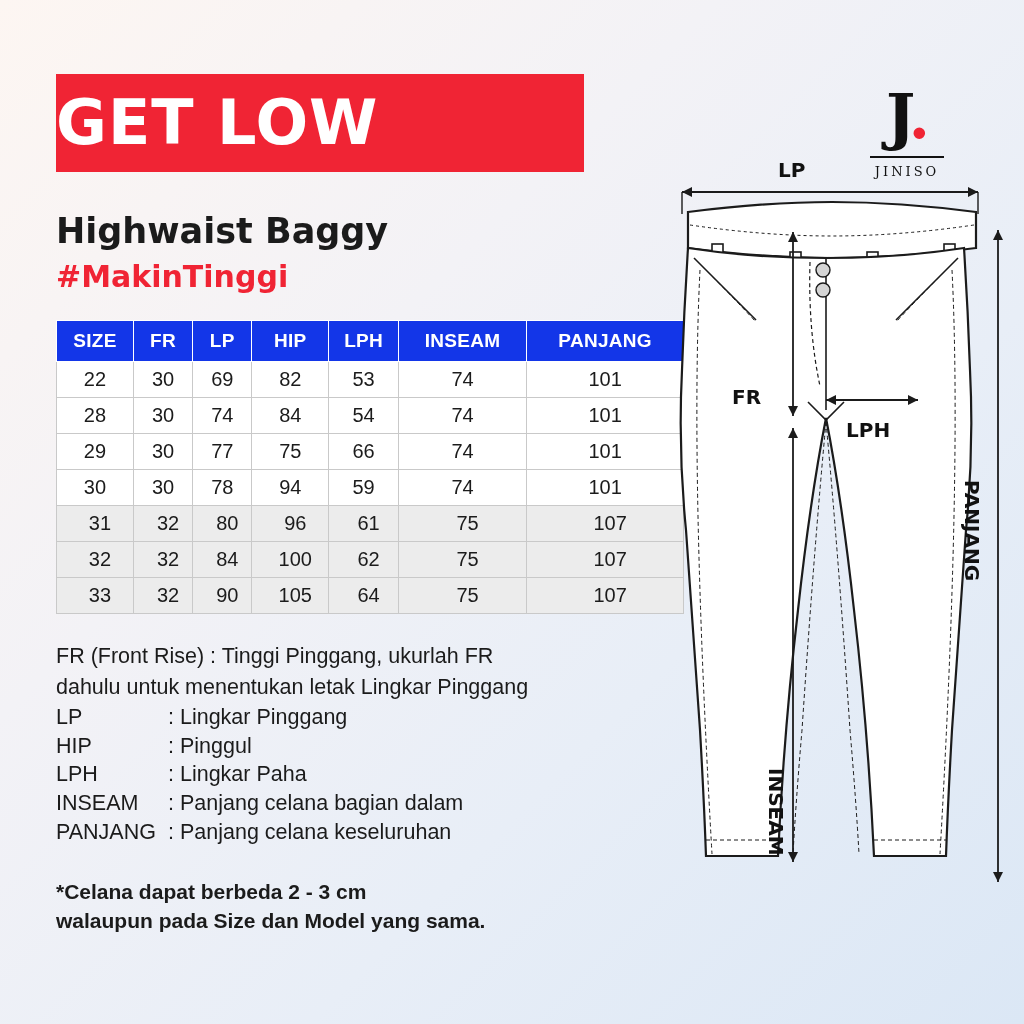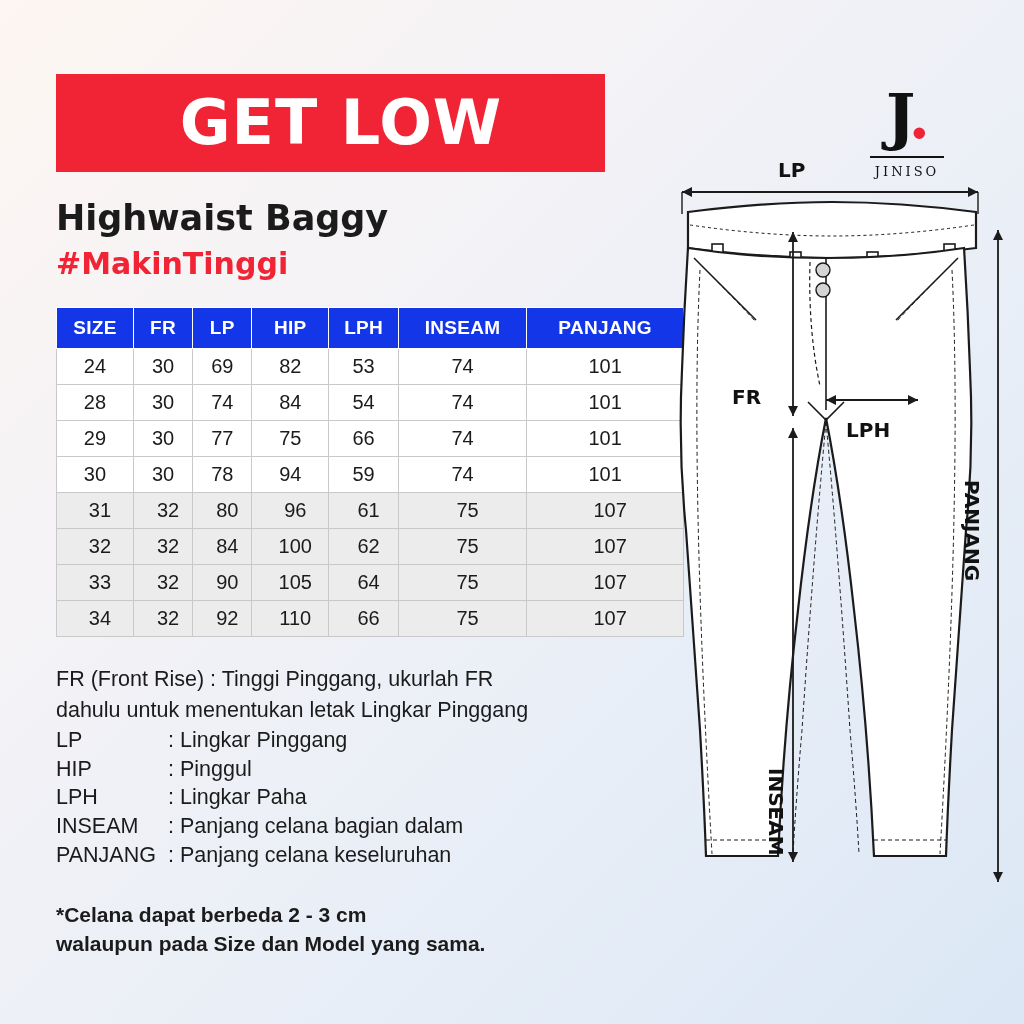--- a/index.html
+++ b/index.html
@@ -26,33 +26,32 @@
     left: 56px;
     top: 74px;
     width: 600px;
   }
   .banner {
     background: #f02434;
     width: 528px;
     height: 98px;
     display: flex;
     align-items: center;
-    justify-content: center;
-    padding-left: 21px;
+    justify-content: flex-start;
   }
   .banner-text {
     color: #ffffff;
     font-size: 62px;
     font-weight: bold;
     letter-spacing: 1px;
     font-family: "DejaVu Sans", sans-serif;
     line-height: 1;
   }
   .subtitle {
-    margin-top: 26px;
+    margin-top: 39px;
     font-size: 35px;
     font-weight: bold;
     color: #1b1b1b;
     font-family: "DejaVu Sans", sans-serif;
   }
   .hashtag {
     margin-top: 8px;
     font-size: 30px;
     font-weight: bold;
     color: #f02434;
@@ -188,21 +187,21 @@
           <th>FR</th>
           <th>LP</th>
           <th>HIP</th>
           <th>LPH</th>
           <th>INSEAM</th>
           <th>PANJANG</th>
         </tr>
       </thead>
       <tbody>
         <tr>
-          <td>24</td>
+          <td>22</td>
           <td>30</td>
           <td>69</td>
           <td>82</td>
           <td>53</td>
           <td>74</td>
           <td>101</td>
         </tr>
         <tr>
           <td>28</td>
           <td>30</td>
@@ -250,29 +249,20 @@
         </tr>
         <tr class="alt">
           <td>33</td>
           <td>32</td>
           <td>90</td>
           <td>105</td>
           <td>64</td>
           <td>75</td>
           <td>107</td>
         </tr>
-        <tr class="alt">
-          <td>34</td>
-          <td>32</td>
-          <td>92</td>
-          <td>110</td>
-          <td>66</td>
-          <td>75</td>
-          <td>107</td>
-        </tr>
       </tbody>
     </table>
 
     <div class="legend">
       <div class="legend-first">FR (Front Rise) : Tinggi Pinggang, ukurlah FR</div>
       <div class="legend-first">dahulu untuk menentukan letak Lingkar Pinggang</div>
       <div class="legend-row">
         <span class="legend-key">LP</span>
         <span>: Lingkar Pinggang</span>
       </div>

